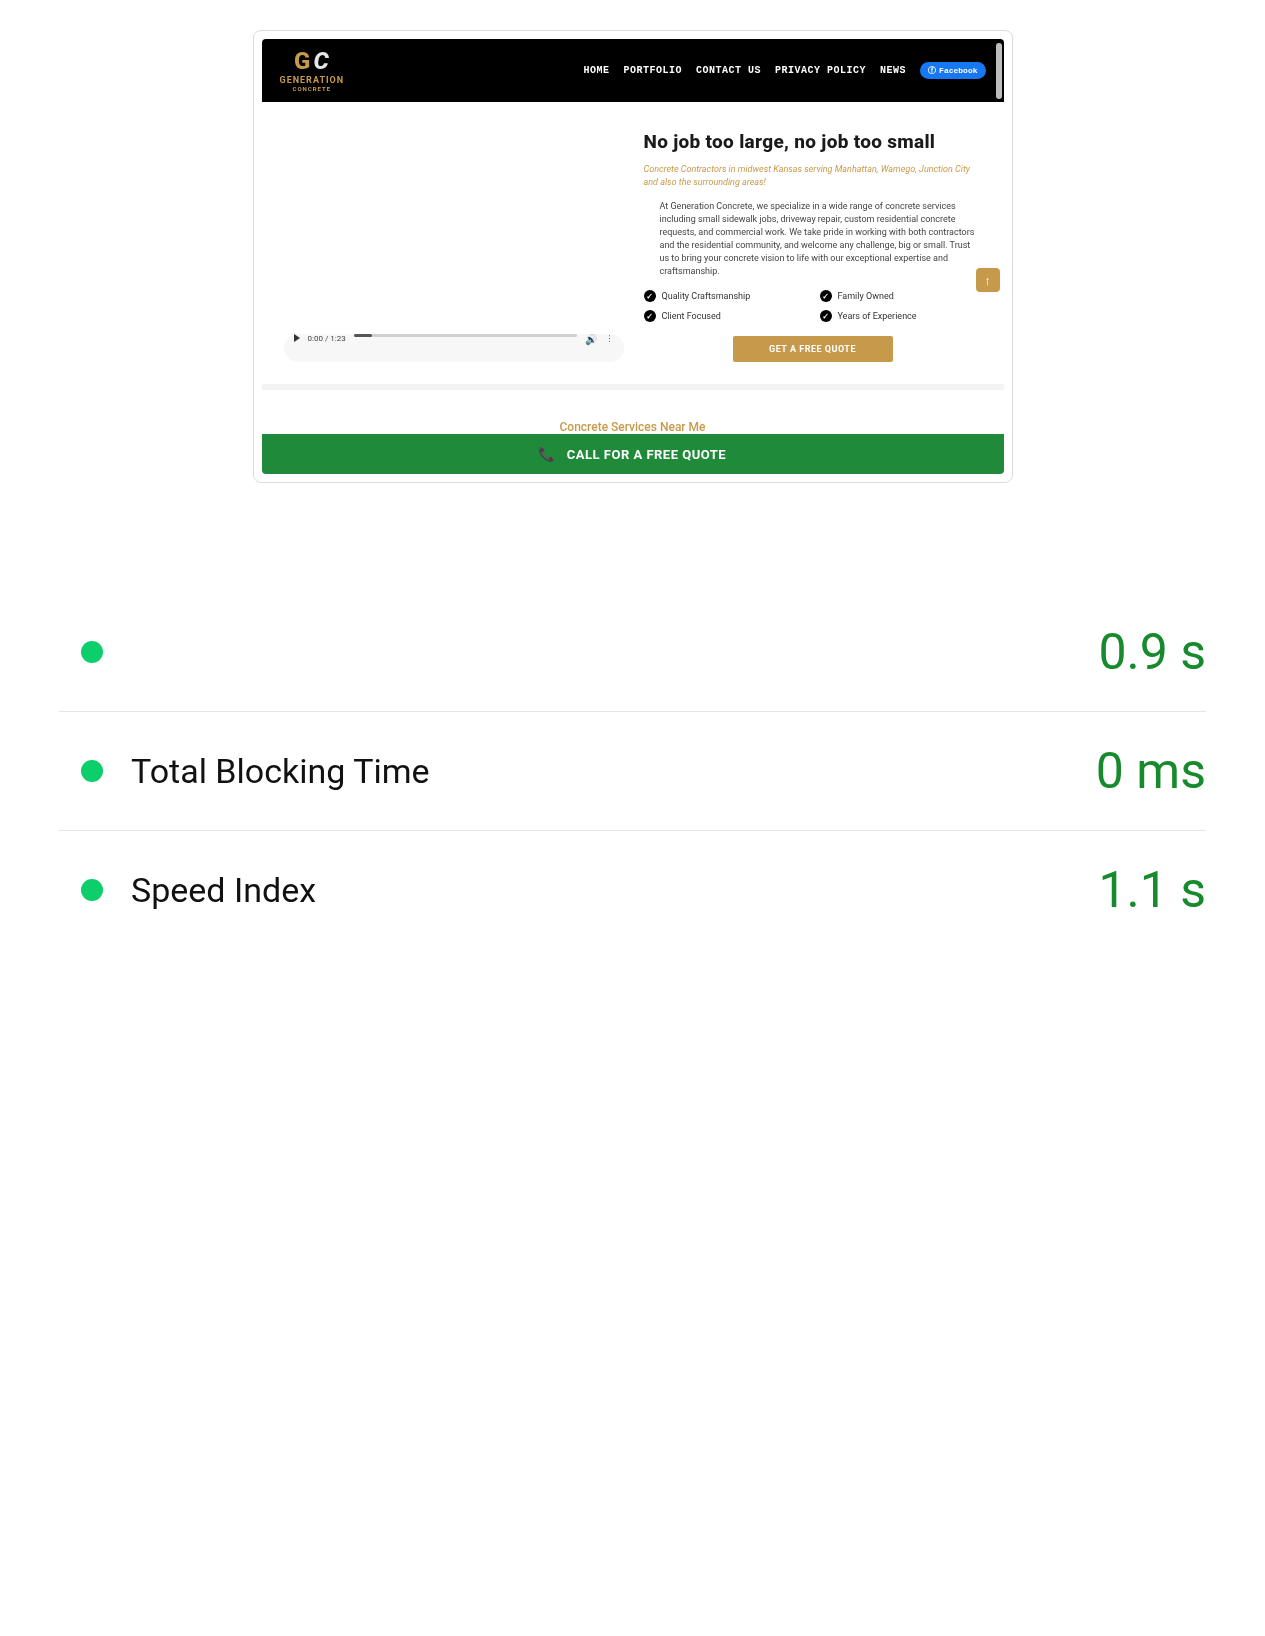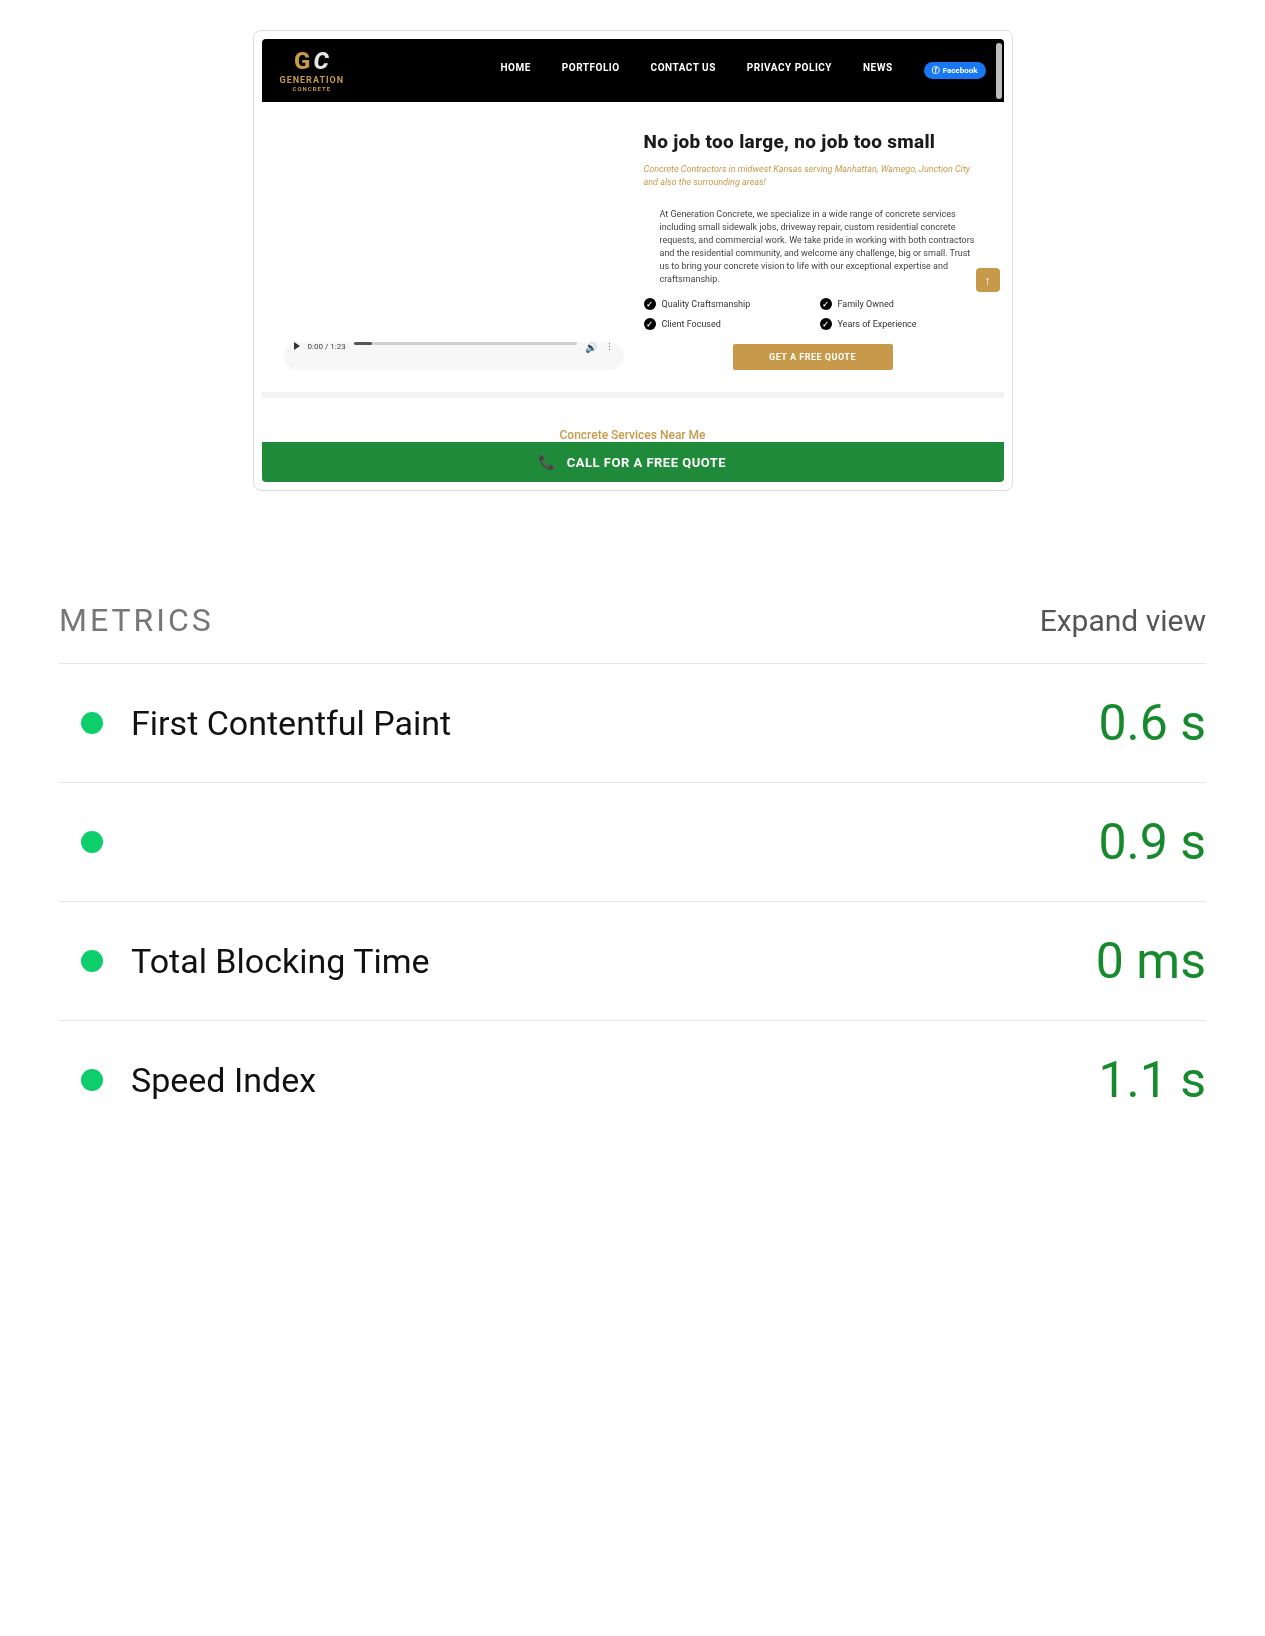--- a/index.html
+++ b/index.html
@@ -63,21 +63,23 @@
     font-style: italic;
   }
   .logo-sub {
     font-size: 6px;
     color: #c79a4b;
     letter-spacing: 1px;
   }
   .nav {
     margin-left: auto;
     display: flex;
-    gap: 31px;
+    align-items: center;
+    gap: 14px;
+    font-family: Liberation Mono, monospace;
   }
   .nav a {
     color: #fff;
     font-size: 10px;
     font-weight: 700;
     letter-spacing: 0.5px;
     text-decoration: none;
   }
   .fb-btn {
     background: #1877f2;
@@ -148,21 +150,21 @@
     font-size: 19px;
     font-weight: 800;
     color: #1a1a1a;
     margin-bottom: 10px;
     letter-spacing: 0.3px;
   }
   .hero-tag {
     color: #c79a4b;
     font-style: italic;
     font-size: 9px;
-    margin-bottom: 20px;
+    margin-bottom: 12px;
     line-height: 1.4;
   }
   .hero-desc {
     font-size: 9px;
     color: #444;
     line-height: 1.45;
     margin-bottom: 12px;
     margin-left: 16px;
   }
   .features {
@@ -373,30 +375,21 @@
       <div class="near-me">Concrete Services Near Me</div>
 
       <div class="call-bar">
         <span class="phone-ico">📞</span>
         <span>CALL FOR A FREE QUOTE</span>
       </div>
     </div>
   </div>
 
   <div class="metrics">
-    <div class="metrics-head">
-      <div class="metrics-title">METRICS</div>
-      <div class="expand-link">Expand view</div>
-    </div>
-
-    <div class="metric-row">
-      <div class="status-dot"></div>
-      <div class="metric-label">First Contentful Paint</div>
-      <div class="metric-value">0.6 s</div>
-    </div>
+
 
     <div class="metric-row">
       <div class="status-dot"></div>
       <div class="metric-value">0.9 s</div>
     </div>
 
     <div class="metric-row">
       <div class="status-dot"></div>
       <div class="metric-label">Total Blocking Time</div>
       <div class="metric-value">0 ms</div>

